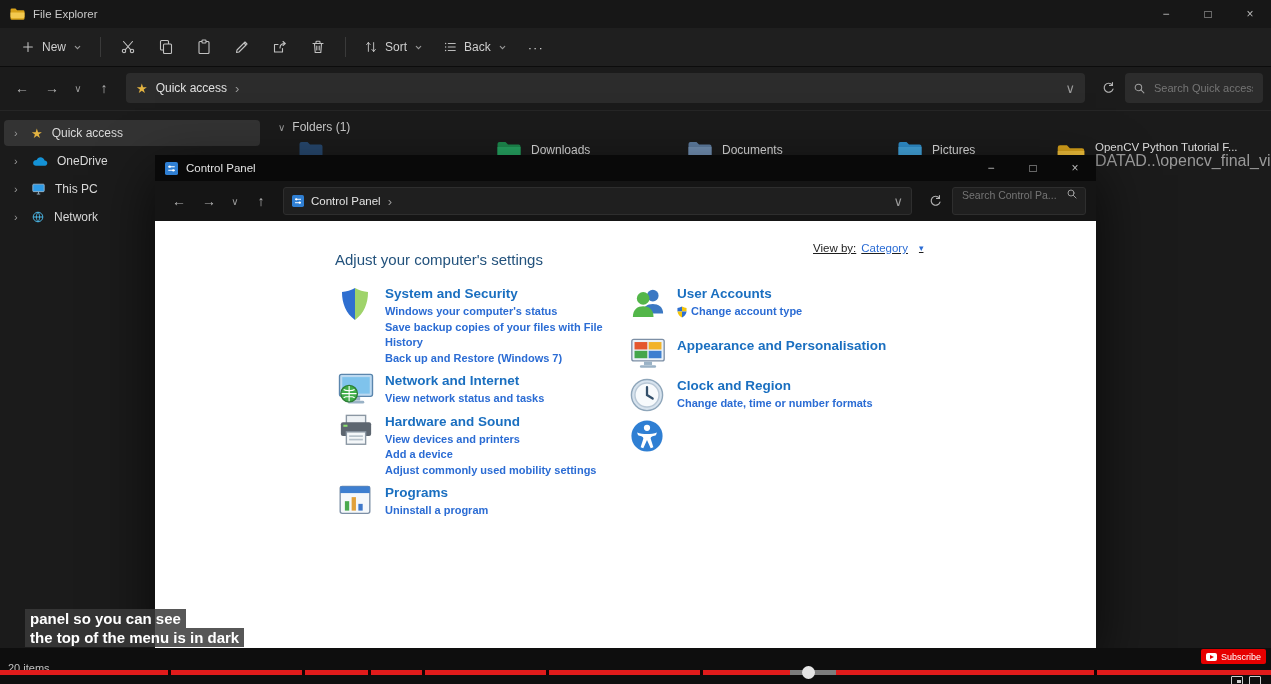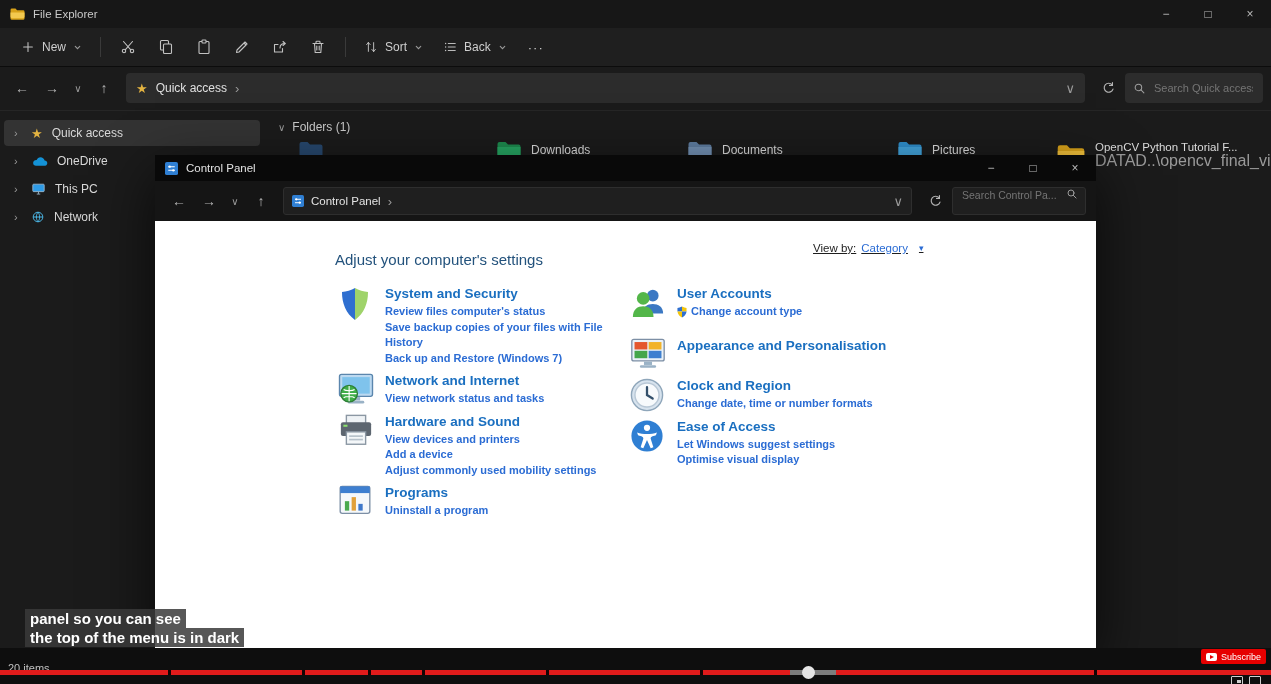--- a/index.html
+++ b/index.html
@@ -411,21 +411,21 @@
     <div class="cp-col col-left">
       <div class="cat">
         <span class="cat-icon">
           <svg width="34" height="36" viewBox="0 0 24 26">
               <path d="M12 1.5 C9.4 3 5.6 4.2 2.6 4.4 C2.6 12.5 5.4 20 12 24.5 Z" fill="#2f6fd0"></path>
               <path d="M12 1.5 C14.6 3 18.4 4.2 21.4 4.4 C21.4 12.5 18.6 20 12 24.5 Z" fill="#9fd36a"></path>
             </svg>
         </span>
         <div>
           <div class="cat-title">System and Security</div>
-          <div class="cat-link">Review files computer's status</div>
+          <div class="cat-link">Windows your computer's status</div>
           <div class="cat-link">Save backup copies of your files with File History</div>
           <div class="cat-link">Back up and Restore (Windows 7)</div>
         </div>
       </div>
       <div class="cat">
         <span class="cat-icon">
           <svg width="36" height="33" viewBox="0 0 26 24">
               <rect x="1" y="1" width="24" height="16" rx="1.5" fill="#bcd9f0" stroke="#5b86ad"></rect>
               <rect x="3" y="3" width="20" height="12" fill="#7fc3ec"></rect>
               <rect x="10" y="17.5" width="6" height="2.5" fill="#9ab2c6"></rect>
@@ -529,25 +529,20 @@
         </div>
       </div>
       <div class="cat">
         <span class="cat-icon">
           <svg width="34" height="34" viewBox="0 0 24 24">
               <circle cx="12" cy="12" r="11" fill="#2f7fd3"></circle>
               <circle cx="12" cy="6.2" r="2.2" fill="#ffffff"></circle>
               <path d="M5 9.5 C9 11 15 11 19 9.5 L18.3 11.5 C15.5 12.4 14.6 12.5 14.6 14 L16.5 20 L14.6 20.7 L12 14.9 L9.4 20.7 L7.5 20 L9.4 14 C9.4 12.5 8.5 12.4 5.7 11.5 Z" fill="#ffffff"></path>
             </svg>
         </span>
-        <div>
-          <div class="cat-title">Ease of Access</div>
-          <div class="cat-link">Let Windows suggest settings</div>
-          <div class="cat-link">Optimise visual display</div>
-        </div>
       </div>
     </div>
   </div>
 </div>
 
 <div id="captions">
   <div class="cap-line">panel so you can see</div>
   <div class="cap-line">the top of the menu is in dark</div>
 </div>
 

